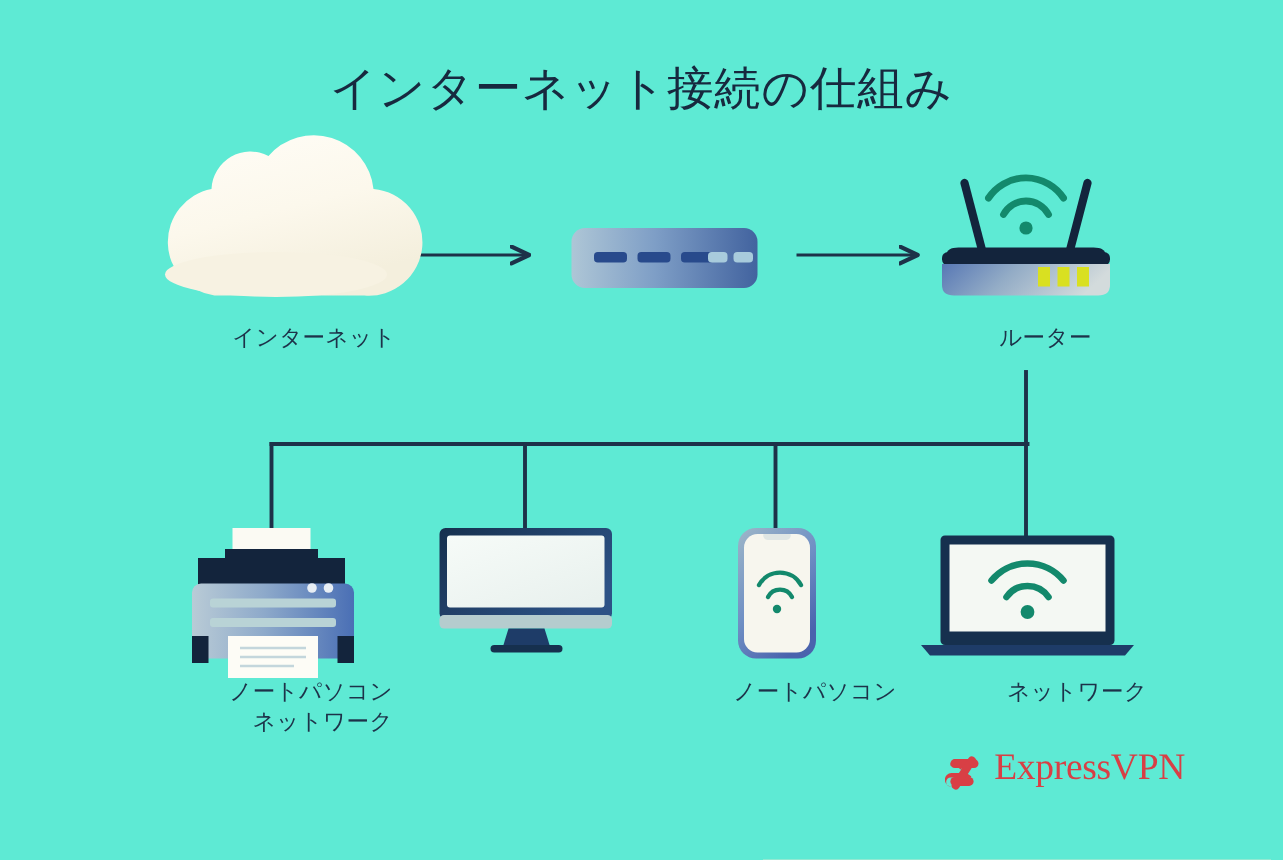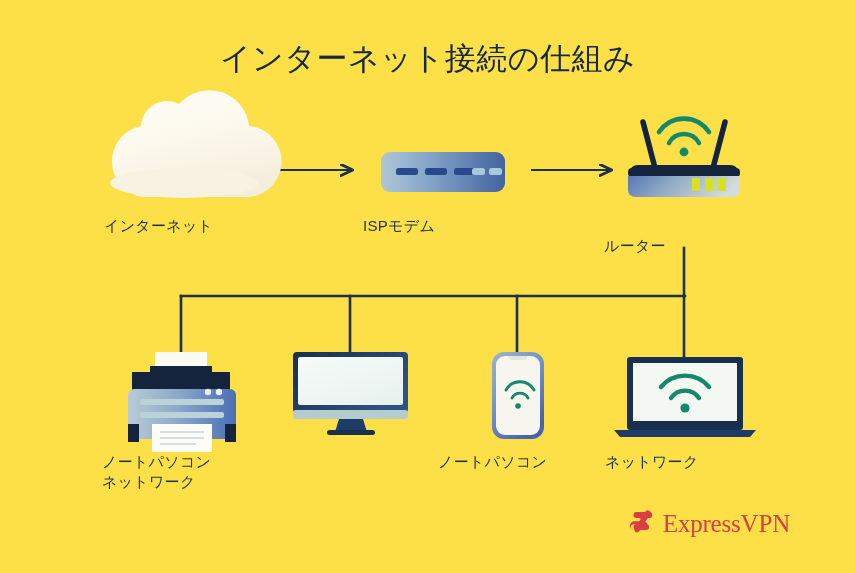--- a/index.html
+++ b/index.html
@@ -10,39 +10,39 @@
     width: 855px;
     height: 573px;
     overflow: hidden;
     background: #eee6d0;
     font-family: "Liberation Sans", "DejaVu Sans", sans-serif;
   }
   #canvas {
     position: relative;
     width: 855px;
     height: 573px;
-    background: #fde047;
+    background: #5eead4;
   }
   
   #title {
     position: absolute;
     left: 0;
     top: 40px;
     width: 855px;
     text-align: center;
     font-size: 31px;
     letter-spacing: 0.5px;
     color: #17293f;
     font-weight: 400;
     line-height: 1.2;
   }
   
   .node-label {
     position: absolute;
-    text-align: left;
+    text-align: right;
     font-size: 15px;
     color: #1d3249;
     line-height: 1.35;
     letter-spacing: 0.3px;
   }
   
   .layer {
     position: absolute;
     left: 0;
     top: 0;
@@ -51,21 +51,21 @@
     overflow: visible;
   }
   
   #brand {
     position: absolute;
     left: 630px;
     top: 498px;
     width: 160px;
     height: 40px;
     display: flex;
-    align-items: flex-end;
+    align-items: flex-start;
     gap: 9px;
   }
   #brand-word {
     font-family: "Liberation Serif", "DejaVu Serif", serif;
     font-size: 25px;
     color: #d83f45;
     letter-spacing: -0.2px;
     white-space: nowrap;
   }
 </style>
@@ -157,22 +157,21 @@
       <path d="M628,176 h112 v14 q0,7 -8,7 h-96 q-8,0 -8,-7 z" fill="url(#gRouter)"></path>
       <g>
         <rect x="692" y="178" width="8" height="13" fill="#d9e021"></rect>
         <rect x="705" y="178" width="8" height="13" fill="#d9e021"></rect>
         <rect x="718" y="178" width="8" height="13" fill="#d9e021"></rect>
       </g>
     </g>
   </svg>
 
   <div class="node-label" style="left:104px; top:216px; width:160px;">インターネット</div>
-  <div class="node-label" style="left:363px; top:216px; width:160px;">ISPモデム</div>
-  <div class="node-label" style="left:604px; top:216px; width:160px;margin-top:20px;">ルーター</div>
+  <div class="node-label" style="left:568px; top:216px; width:160px;">ルーター</div>
 
   <svg class="layer" viewBox="0 0 855 573" xmlns="http://www.w3.org/2000/svg">
     <defs>
       <linearGradient id="gPrinter" x1="0" y1="0" x2="1" y2="0">
         <stop offset="0%" stop-color="#b9cbd6"></stop>
         <stop offset="45%" stop-color="#8da9ca"></stop>
         <stop offset="100%" stop-color="#4a6fb5"></stop>
       </linearGradient>
       <linearGradient id="gScreen" x1="0" y1="0" x2="0.8" y2="1">
         <stop offset="0%" stop-color="#f6fbf8"></stop>

